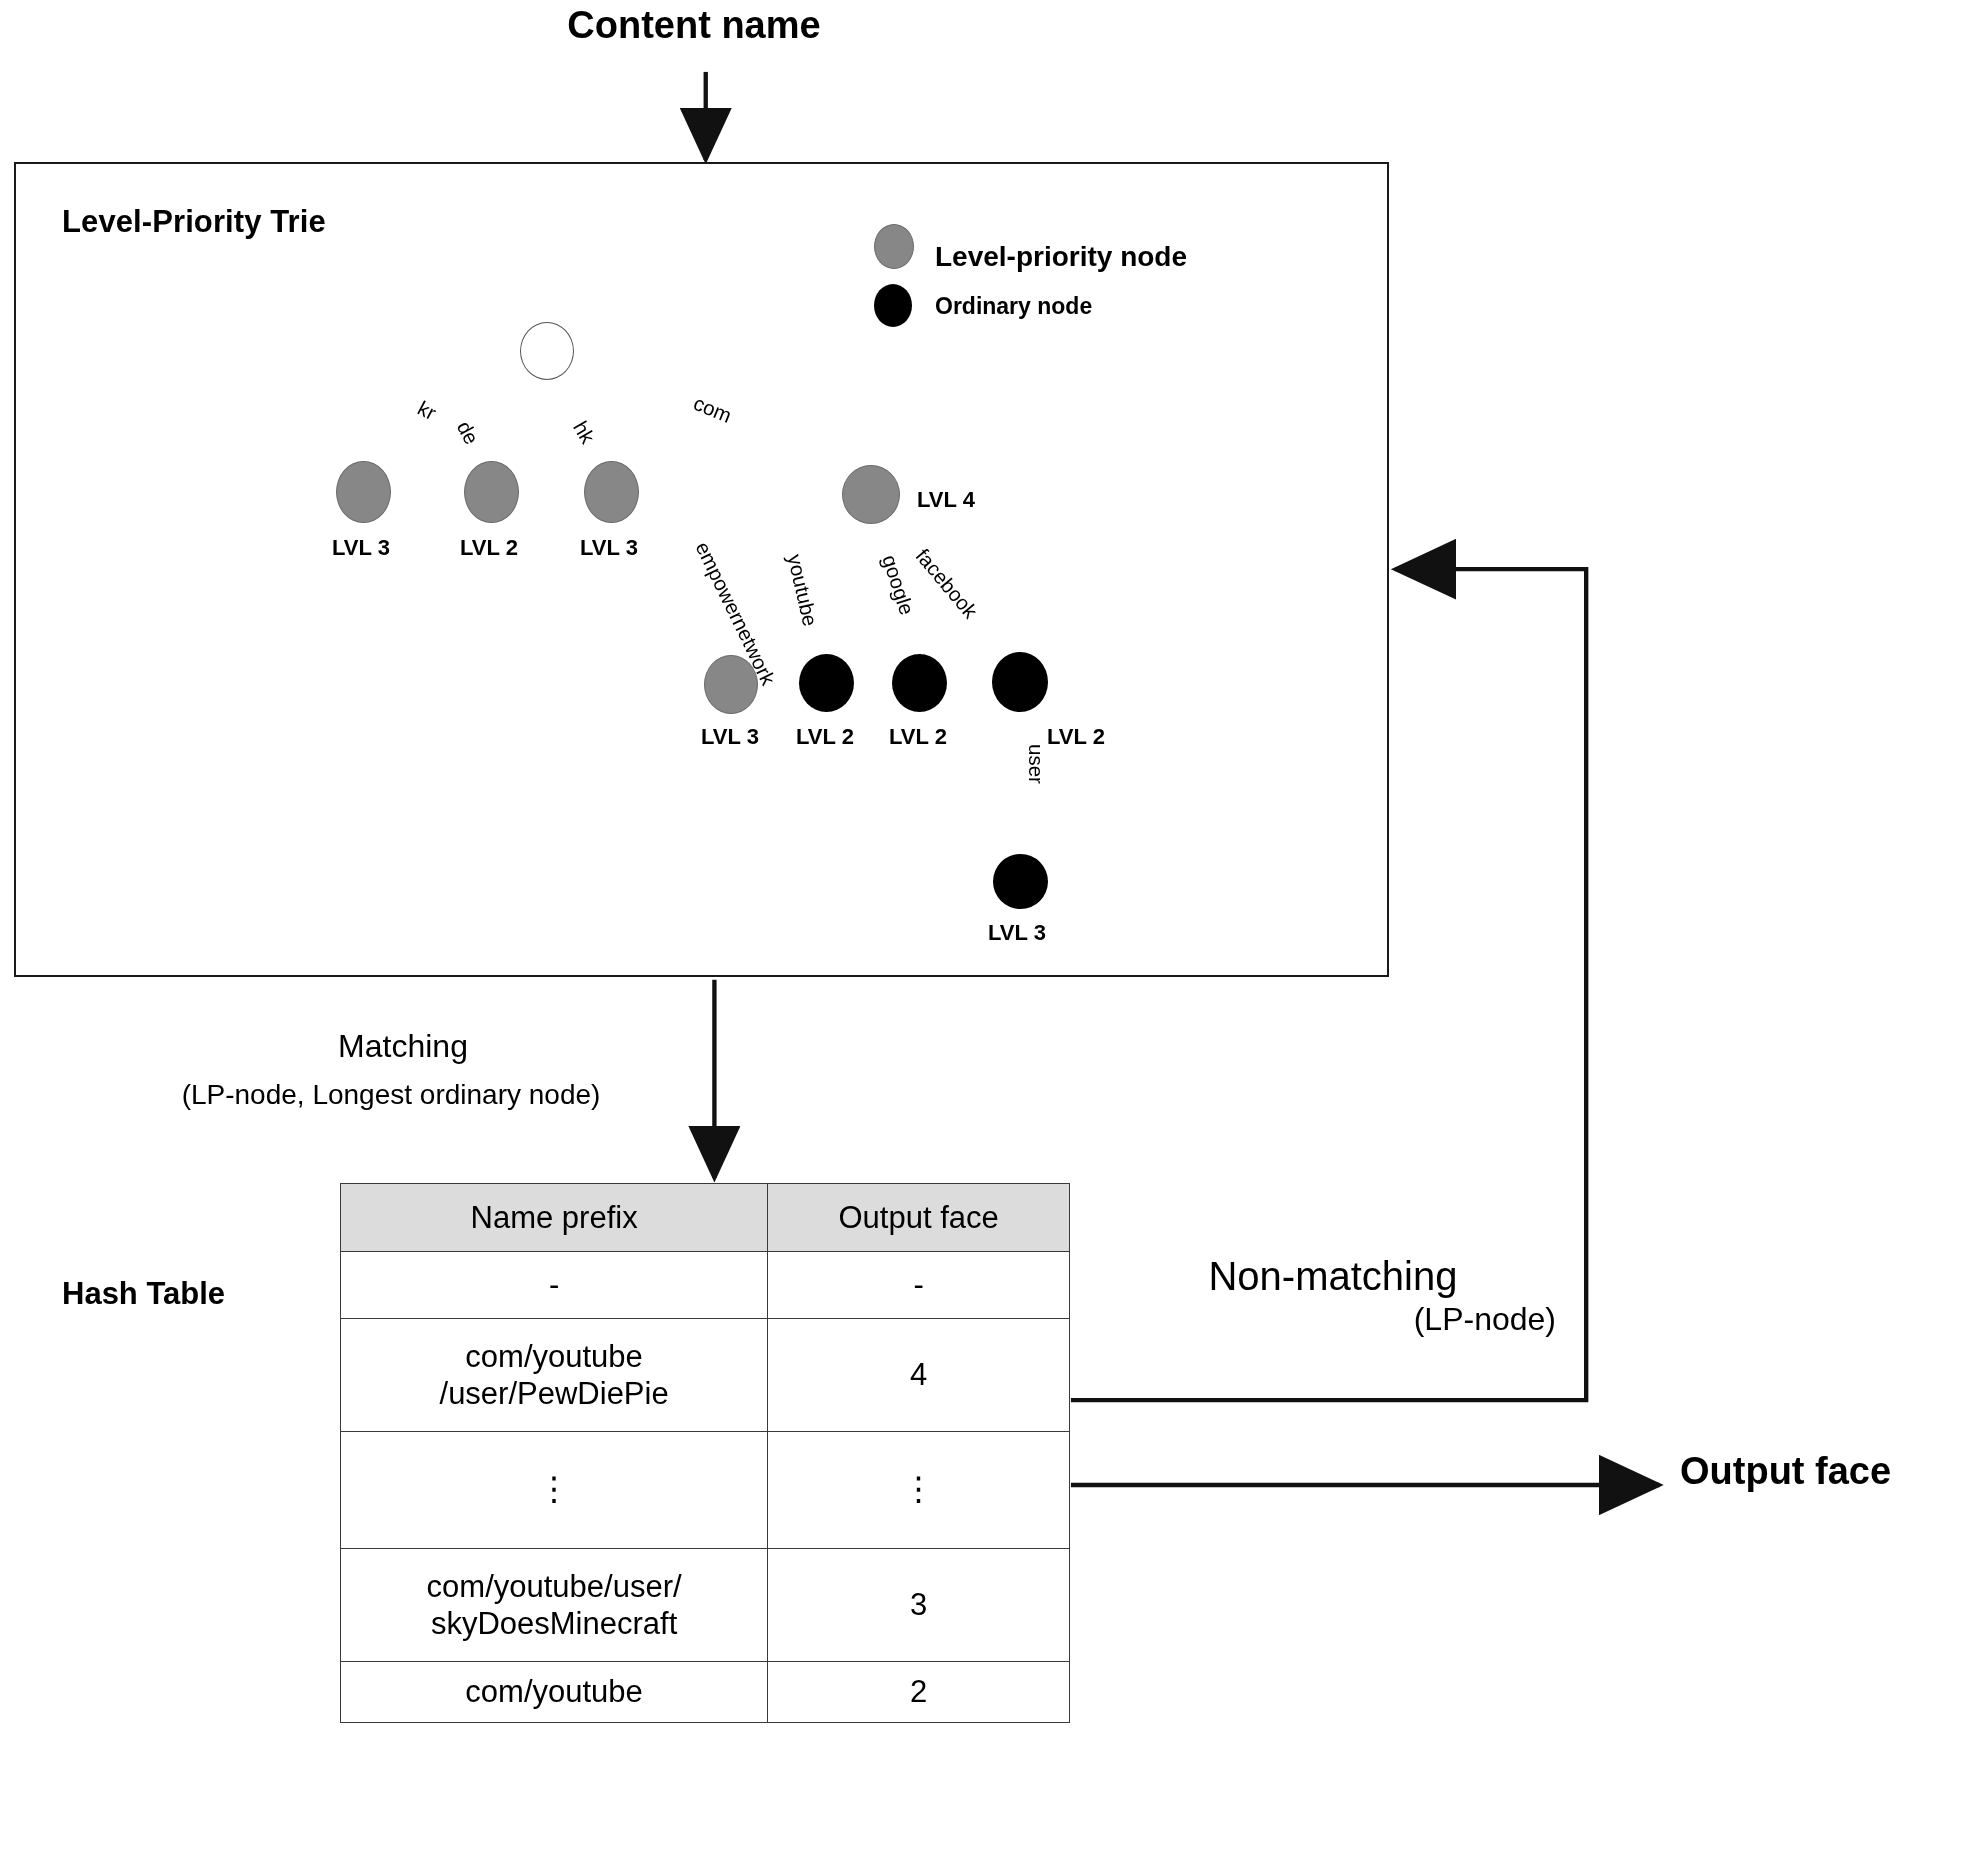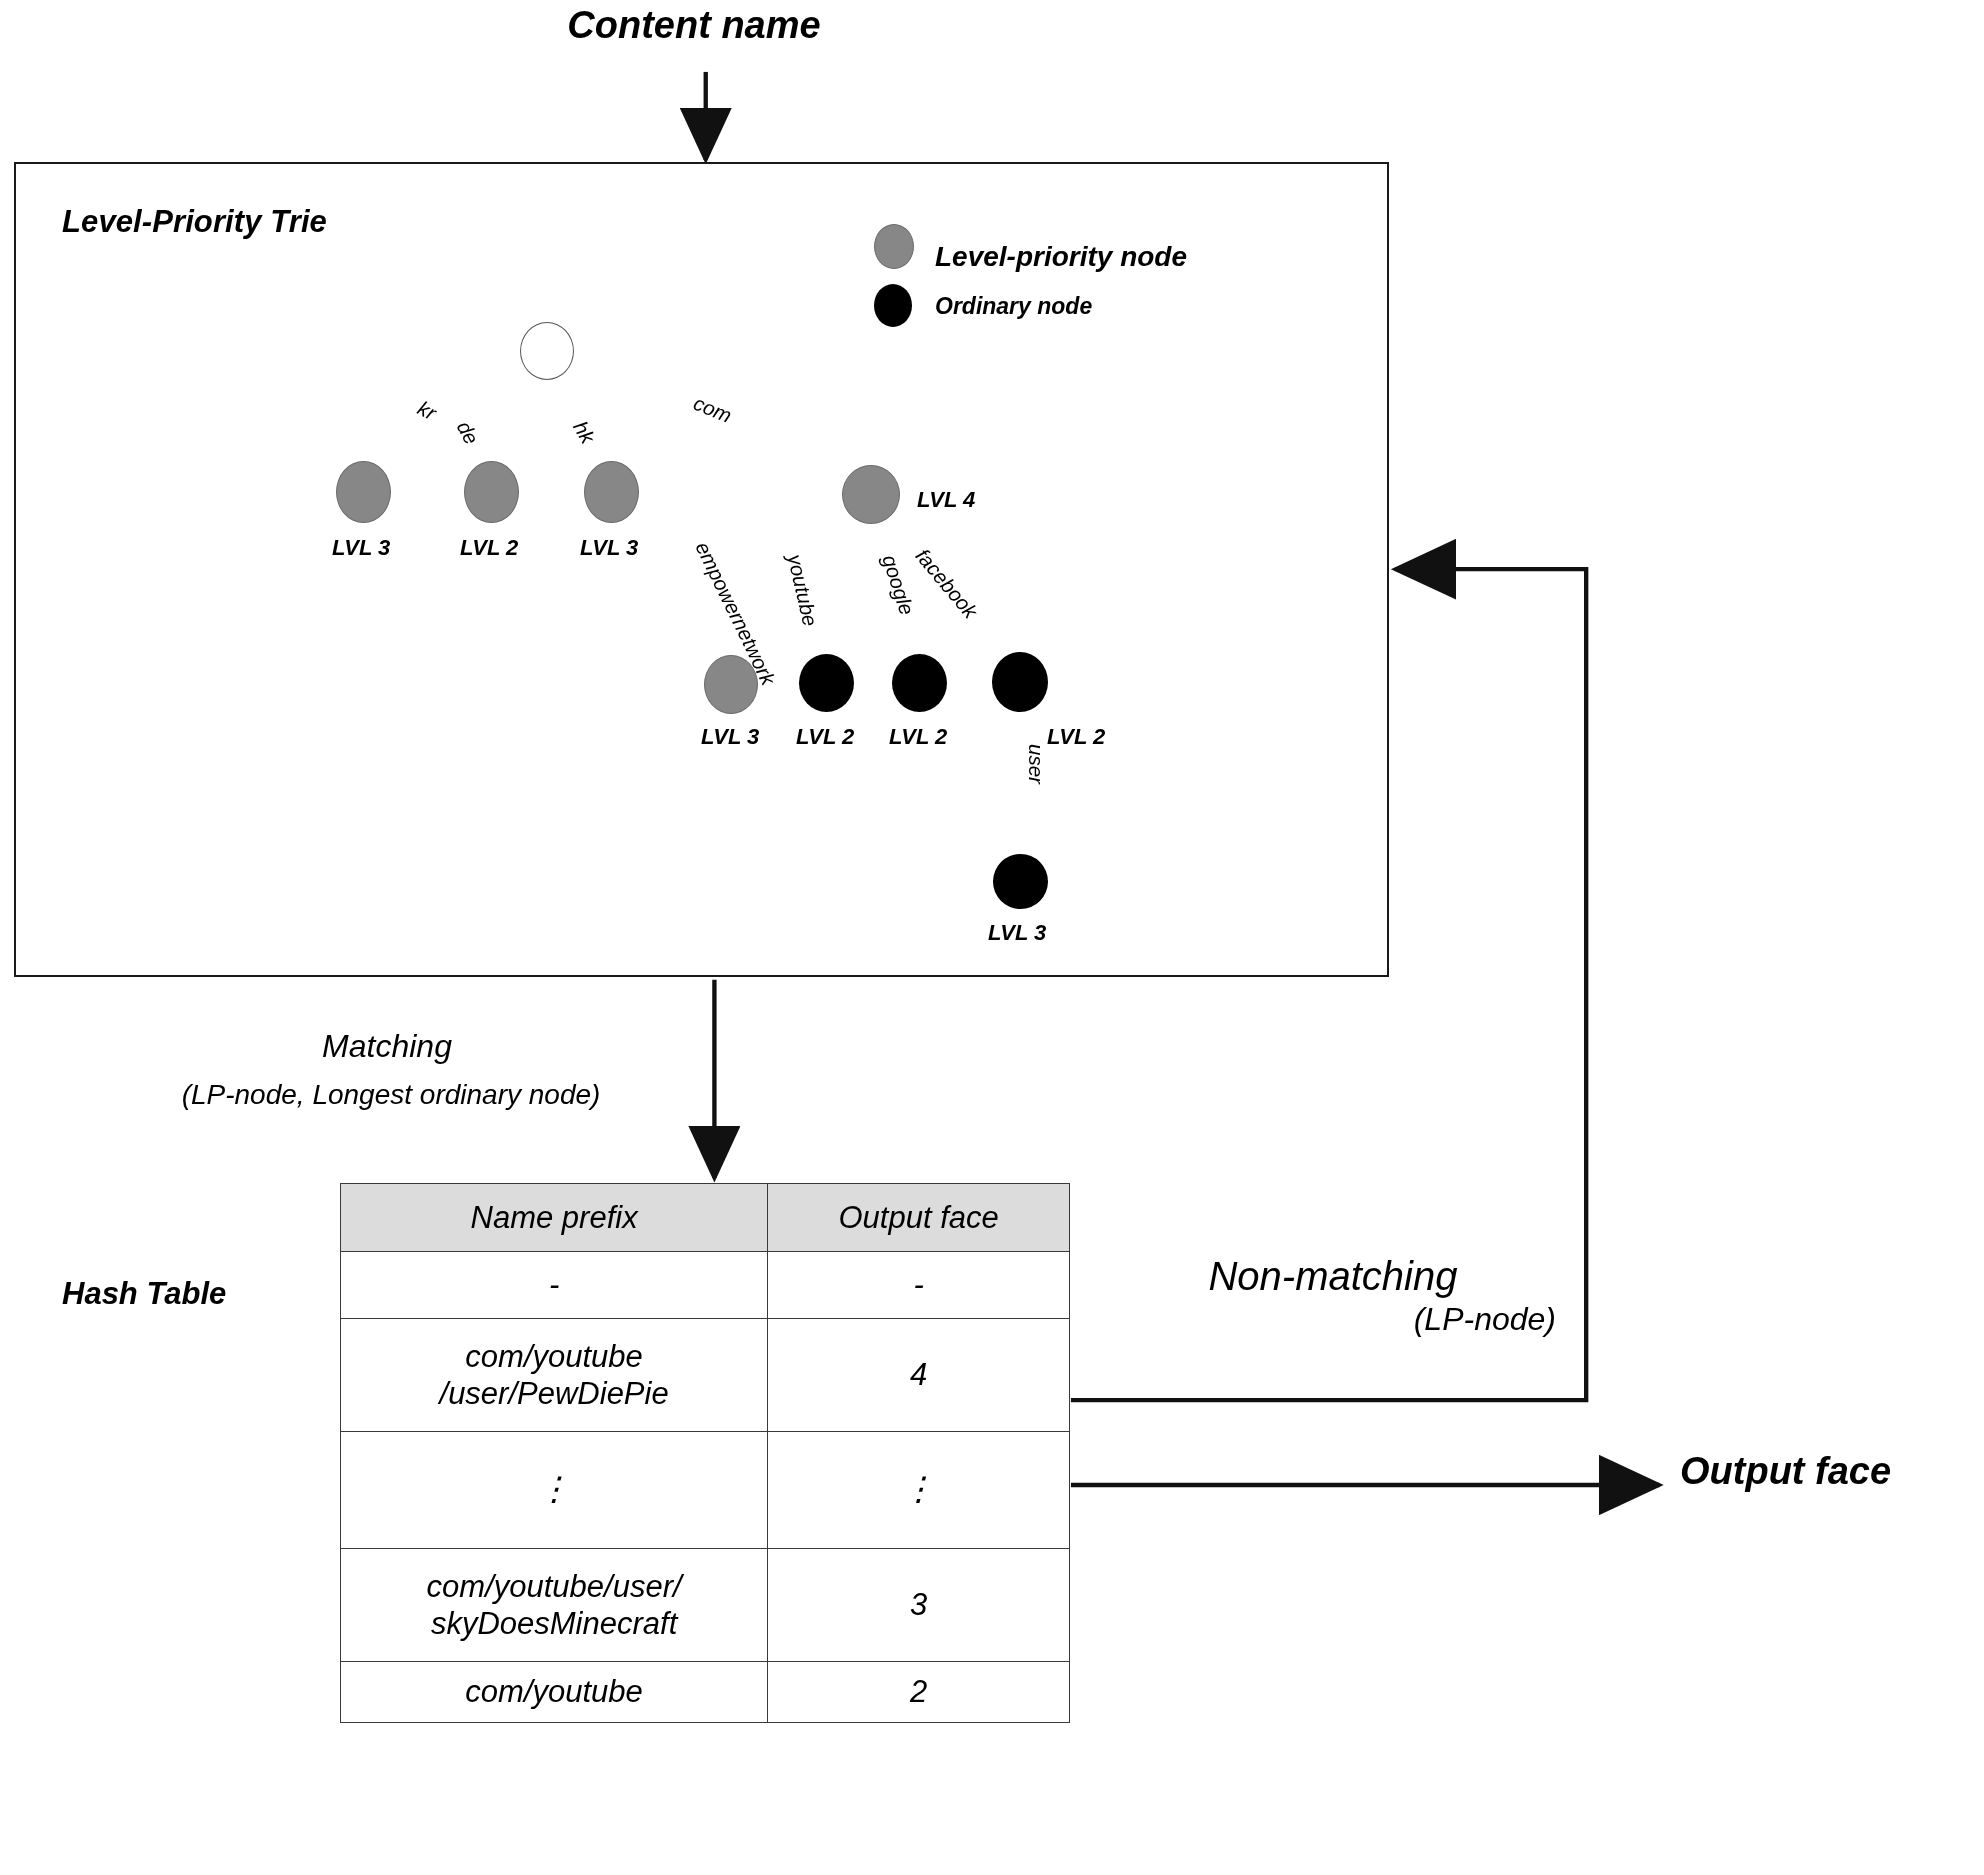--- a/index.html
+++ b/index.html
@@ -2,21 +2,21 @@
 <html style="font-size:10px"><head>
 <meta charset="utf-8">
 <style>
   html,body{margin:0;padding:0;background:#fff;}
   body{
     font-family:"Liberation Sans", sans-serif;
     color:#000;
     width:1985px;height:1875px;
     position:relative;overflow:hidden;
   }
-  #stage{position:absolute;left:0;top:0;width:1592px;height:1875px;font-style:italic;}
+  #stage{position:absolute;left:0;top:0;width:1592px;height:1875px;}
   svg#wires{position:absolute;left:0;top:0;width:1985px;height:1875px;pointer-events:none;}
 
   .txt{position:absolute;white-space:pre;line-height:1.12;}
   .bold{font-weight:bold;}
 
   
   #content-name{
     left:508px;top:3.7px;width:372px;text-align:center;
     font-size:38px;font-weight:bold;
   }
@@ -40,21 +40,21 @@
   .node.lp{background:#878787;border:1.2px solid #6a6a6a;}
   .node.ord{background:#000;}
   .node.root{background:#fff;border:1.9px solid #555;}
 
   .nlabel{position:absolute;font-size:22px;font-weight:bold;white-space:nowrap;}
 
   
   .elabel{position:absolute;font-size:20.5px;font-weight:normal;white-space:nowrap;transform-origin:left top;}
 
   
-  #matching-1{left:108px;top:1029px;width:558px;text-align:center;font-size:32px;}
+  #matching-1{left:124px;top:1029px;width:558px;text-align:center;font-size:32px;}
   #matching-2{left:25px;top:1079px;width:732px;text-align:center;font-size:28px;}
 
   
   #nonmatch-1{left:1110px;top:1254px;width:446px;text-align:center;font-size:40px;}
   #nonmatch-2{left:1110px;top:1302px;width:446px;text-align:right;font-size:32px;}
 
   
   #hash-label{left:62px;top:1277px;font-size:31px;font-weight:bold;}
   #hash-table{
     position:absolute;left:340px;top:1183px;width:730px;

